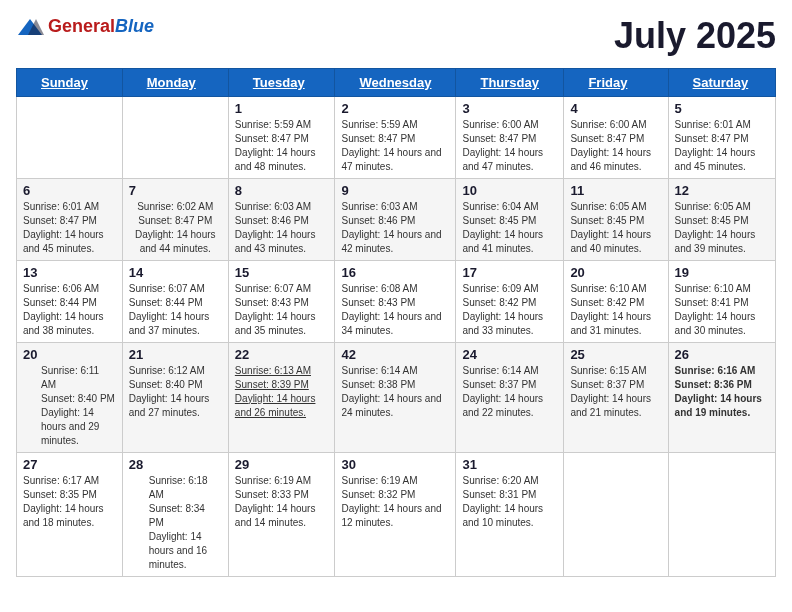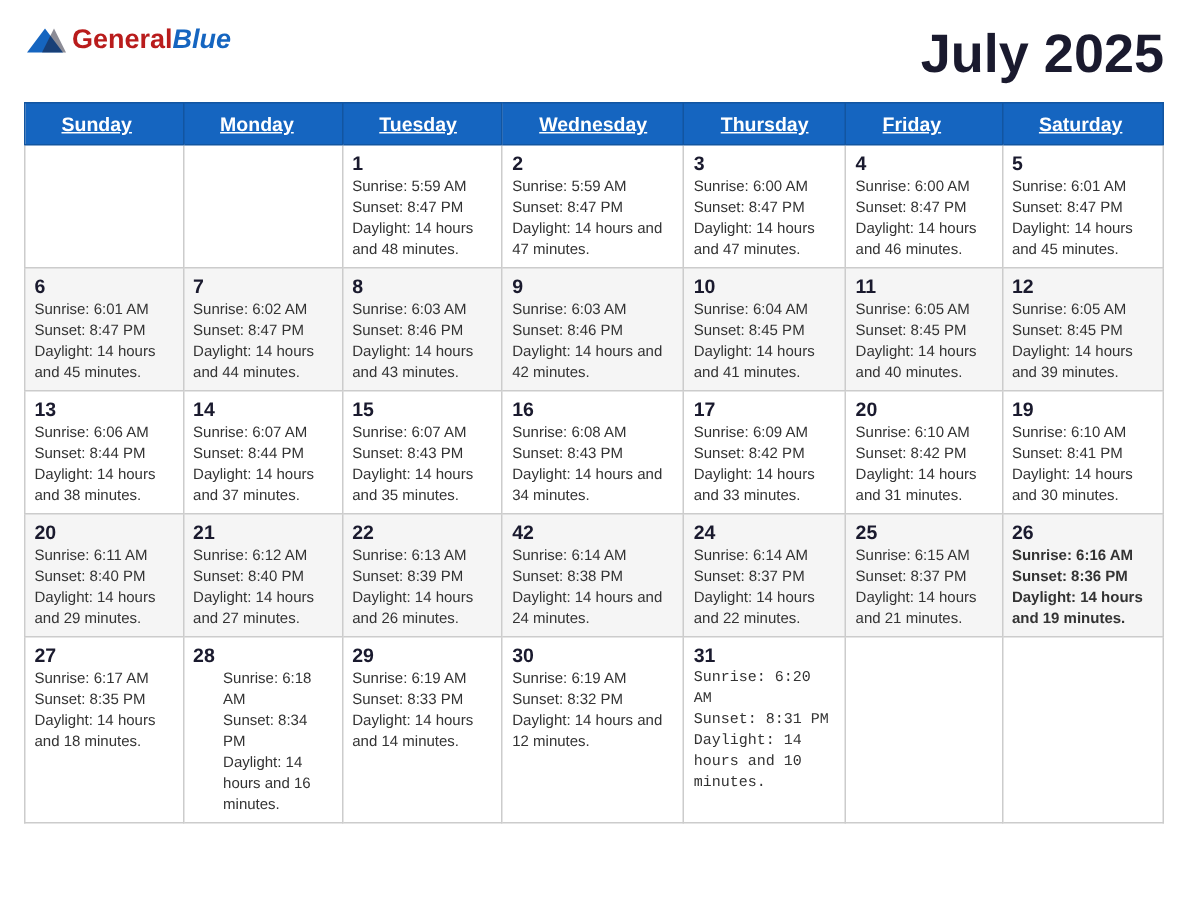--- a/index.html
+++ b/index.html
@@ -150,21 +150,21 @@
       </tr>
       <tr>
         <td>
           <span class="day-number">6</span>
           <div class="day-info" style="white-space: pre-line;">Sunrise: 6:01 AM
 Sunset: 8:47 PM
 Daylight: 14 hours and 45 minutes.</div>
         </td>
         <td>
           <span class="day-number">7</span>
-          <div class="day-info" style="white-space: pre-line;">Sunrise: 6:02 AM
+          <div class="day-info" style="white-space: pre-line; text-align: center;">Sunrise: 6:02 AM
 Sunset: 8:47 PM
 Daylight: 14 hours and 44 minutes.</div>
         </td>
         <td>
           <span class="day-number">8</span>
           <div class="day-info" style="white-space: pre-line;">Sunrise: 6:03 AM
 Sunset: 8:46 PM
 Daylight: 14 hours and 43 minutes.</div>
         </td>
         <td>
@@ -232,33 +232,33 @@
         <td>
           <span class="day-number">19</span>
           <div class="day-info" style="white-space: pre-line;">Sunrise: 6:10 AM
 Sunset: 8:41 PM
 Daylight: 14 hours and 30 minutes.</div>
         </td>
       </tr>
       <tr>
         <td>
           <span class="day-number">20</span>
-          <div class="day-info" style="white-space: pre-line;">Sunrise: 6:11 AM
+          <div class="day-info" style="white-space: pre-line; margin-left: 18px;">Sunrise: 6:11 AM
 Sunset: 8:40 PM
 Daylight: 14 hours and 29 minutes.</div>
         </td>
         <td>
           <span class="day-number">21</span>
           <div class="day-info" style="white-space: pre-line;">Sunrise: 6:12 AM
 Sunset: 8:40 PM
 Daylight: 14 hours and 27 minutes.</div>
         </td>
         <td>
           <span class="day-number">22</span>
-          <div class="day-info" style="white-space: pre-line;">Sunrise: 6:13 AM
+          <div class="day-info" style="white-space: pre-line; text-decoration: underline;">Sunrise: 6:13 AM
 Sunset: 8:39 PM
 Daylight: 14 hours and 26 minutes.</div>
         </td>
         <td>
           <span class="day-number">42</span>
           <div class="day-info" style="white-space: pre-line;">Sunrise: 6:14 AM
 Sunset: 8:38 PM
 Daylight: 14 hours and 24 minutes.</div>
         </td>
         <td>
@@ -300,21 +300,21 @@
 Daylight: 14 hours and 14 minutes.</div>
         </td>
         <td>
           <span class="day-number">30</span>
           <div class="day-info" style="white-space: pre-line;">Sunrise: 6:19 AM
 Sunset: 8:32 PM
 Daylight: 14 hours and 12 minutes.</div>
         </td>
         <td>
           <span class="day-number">31</span>
-          <div class="day-info" style="white-space: pre-line; font-family: Liberation Mono, monospace;">Sunrise: 6:20 AM
+          <div class="day-info" style="white-space: pre-line;">Sunrise: 6:20 AM
 Sunset: 8:31 PM
 Daylight: 14 hours and 10 minutes.</div>
         </td>
         <td class="empty-cell"></td>
         <td class="empty-cell"></td>
       </tr>
     </tbody>
 </table>
 
 </body></html>

